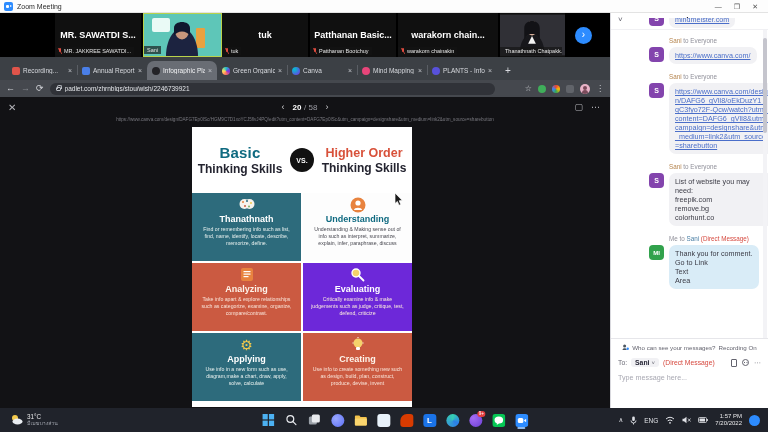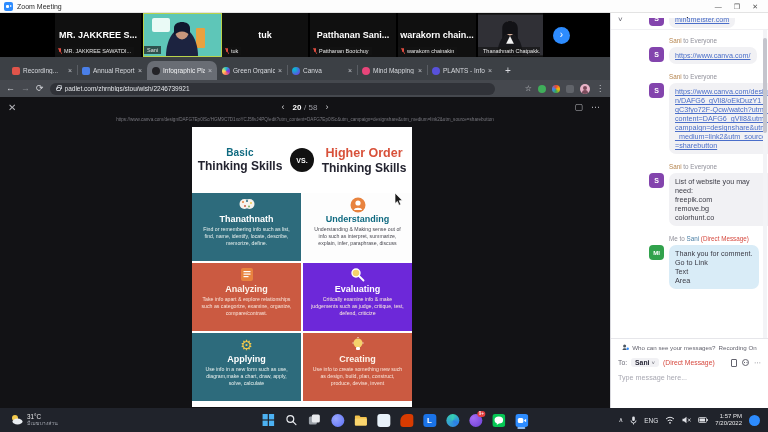--- a/index.html
+++ b/index.html
@@ -69,21 +69,21 @@
     color:#cccccf; font-size:9px; }
   .v-nav .pg { color:#fff; font-weight:bold; font-size:8px; }
   .v-nav .tot { color:#9a9aa2; font-size:8px; }
   .v-icons { position:absolute; right:10px; top:5px; display:flex; gap:8px; color:#b5b5ba; font-size:9px; }
   .v-url { position:absolute; left:0; right:0; top:20px; text-align:center; font-size:4.6px; color:#77777e; white-space:nowrap; }
 
   
   .card { position:absolute; left:192px; top:30px; width:220px; height:280px; background:#fff; }
   .card-head { height:66px; display:flex; align-items:center; justify-content:center; gap:6px; padding:0 4px; }
   .head-col { text-align:center; width:92px; }
-  .ht-teal { color:#0f6a80; font-weight:bold; font-size:10px; letter-spacing:.2px; }
+  .ht-teal { color:#0f6a80; font-weight:bold; font-size:15px; letter-spacing:.2px; }
   .ht-red { color:#d8513a; font-weight:bold; font-size:12.5px; }
   .hsub { color:#23232f; font-size:12px; font-weight:bold; margin-top:1px; }
   .vs { width:24px; height:24px; flex:none; border-radius:50%; background:#111; color:#fff; font-weight:bold; font-size:7px;
     display:flex; align-items:center; justify-content:center; }
   .grid { position:absolute; left:0; top:66px; width:220px; display:grid; grid-template-columns:1fr 1fr; grid-auto-rows:68px; gap:2px; background:#fff; }
   .cell { text-align:center; padding:3px 7px 0; overflow:hidden; }
   .cell .ci { height:17px; display:flex; align-items:center; justify-content:center; }
   .cell .ct { font-size:9px; font-weight:bold; margin-top:1px; }
   .cell .cd { font-size:5.2px; line-height:1.3; margin-top:2px; }
   .c-teal { background:#2d6b7c; } .c-teal .ct{ color:#fff; } .c-teal .cd{ color:#e9f1ef; }
@@ -160,21 +160,21 @@
     <span class="tb-title">Zoom Meeting</span>
     <span class="tb-ctrls">
       <span>—</span>
       <span>❐</span>
       <span>✕</span>
     </span>
   </div>
 
   <div class="videostrip">
     <div class="vtile" style="width:88px">
-      <span class="vname">MR. JAKKREE S...</span>
+      <span class="vname">MR. SAWATDI S...</span>
       <span class="vlabel">
           <svg width="4" height="6" viewBox="0 0 4 6">
             <rect x="1" y="0" width="2" height="4" rx="1" fill="#e04b3f"></rect>
             <line x1="0" y1="0" x2="4" y2="6" stroke="#e04b3f" stroke-width="0.8"></line>
           </svg>
           <span>MR. JAKKREE SAWATDI...</span>
         </span>
     </div>
     <div class="vtile video-sani" style="width:79px">
       <svg width="77" height="42" viewBox="0 0 77 42">
@@ -193,30 +193,30 @@
       <span class="vname">tuk</span>
       <span class="vlabel">
           <svg width="4" height="6" viewBox="0 0 4 6">
             <rect x="1" y="0" width="2" height="4" rx="1" fill="#e04b3f"></rect>
             <line x1="0" y1="0" x2="4" y2="6" stroke="#e04b3f" stroke-width="0.8"></line>
           </svg>
           <span>tuk</span>
         </span>
     </div>
     <div class="vtile" style="width:88px">
-      <span class="vname">Patthanan Sani...</span>
+      <span class="vname">Patthanan Basic...</span>
       <span class="vlabel">
           <svg width="4" height="6" viewBox="0 0 4 6">
             <rect x="1" y="0" width="2" height="4" rx="1" fill="#e04b3f"></rect>
             <line x1="0" y1="0" x2="4" y2="6" stroke="#e04b3f" stroke-width="0.8"></line>
           </svg>
           <span>Patthanan Bootchuy</span>
         </span>
     </div>
-    <div class="vtile" style="width:80px">
+    <div class="vtile" style="width:102px">
       <span class="vname">warakorn chain...</span>
       <span class="vlabel">
           <svg width="4" height="6" viewBox="0 0 4 6">
             <rect x="1" y="0" width="2" height="4" rx="1" fill="#e04b3f"></rect>
             <line x1="0" y1="0" x2="4" y2="6" stroke="#e04b3f" stroke-width="0.8"></line>
           </svg>
           <span>warakorn chainakin</span>
         </span>
     </div>
     <div class="vtile" style="width:67px">

